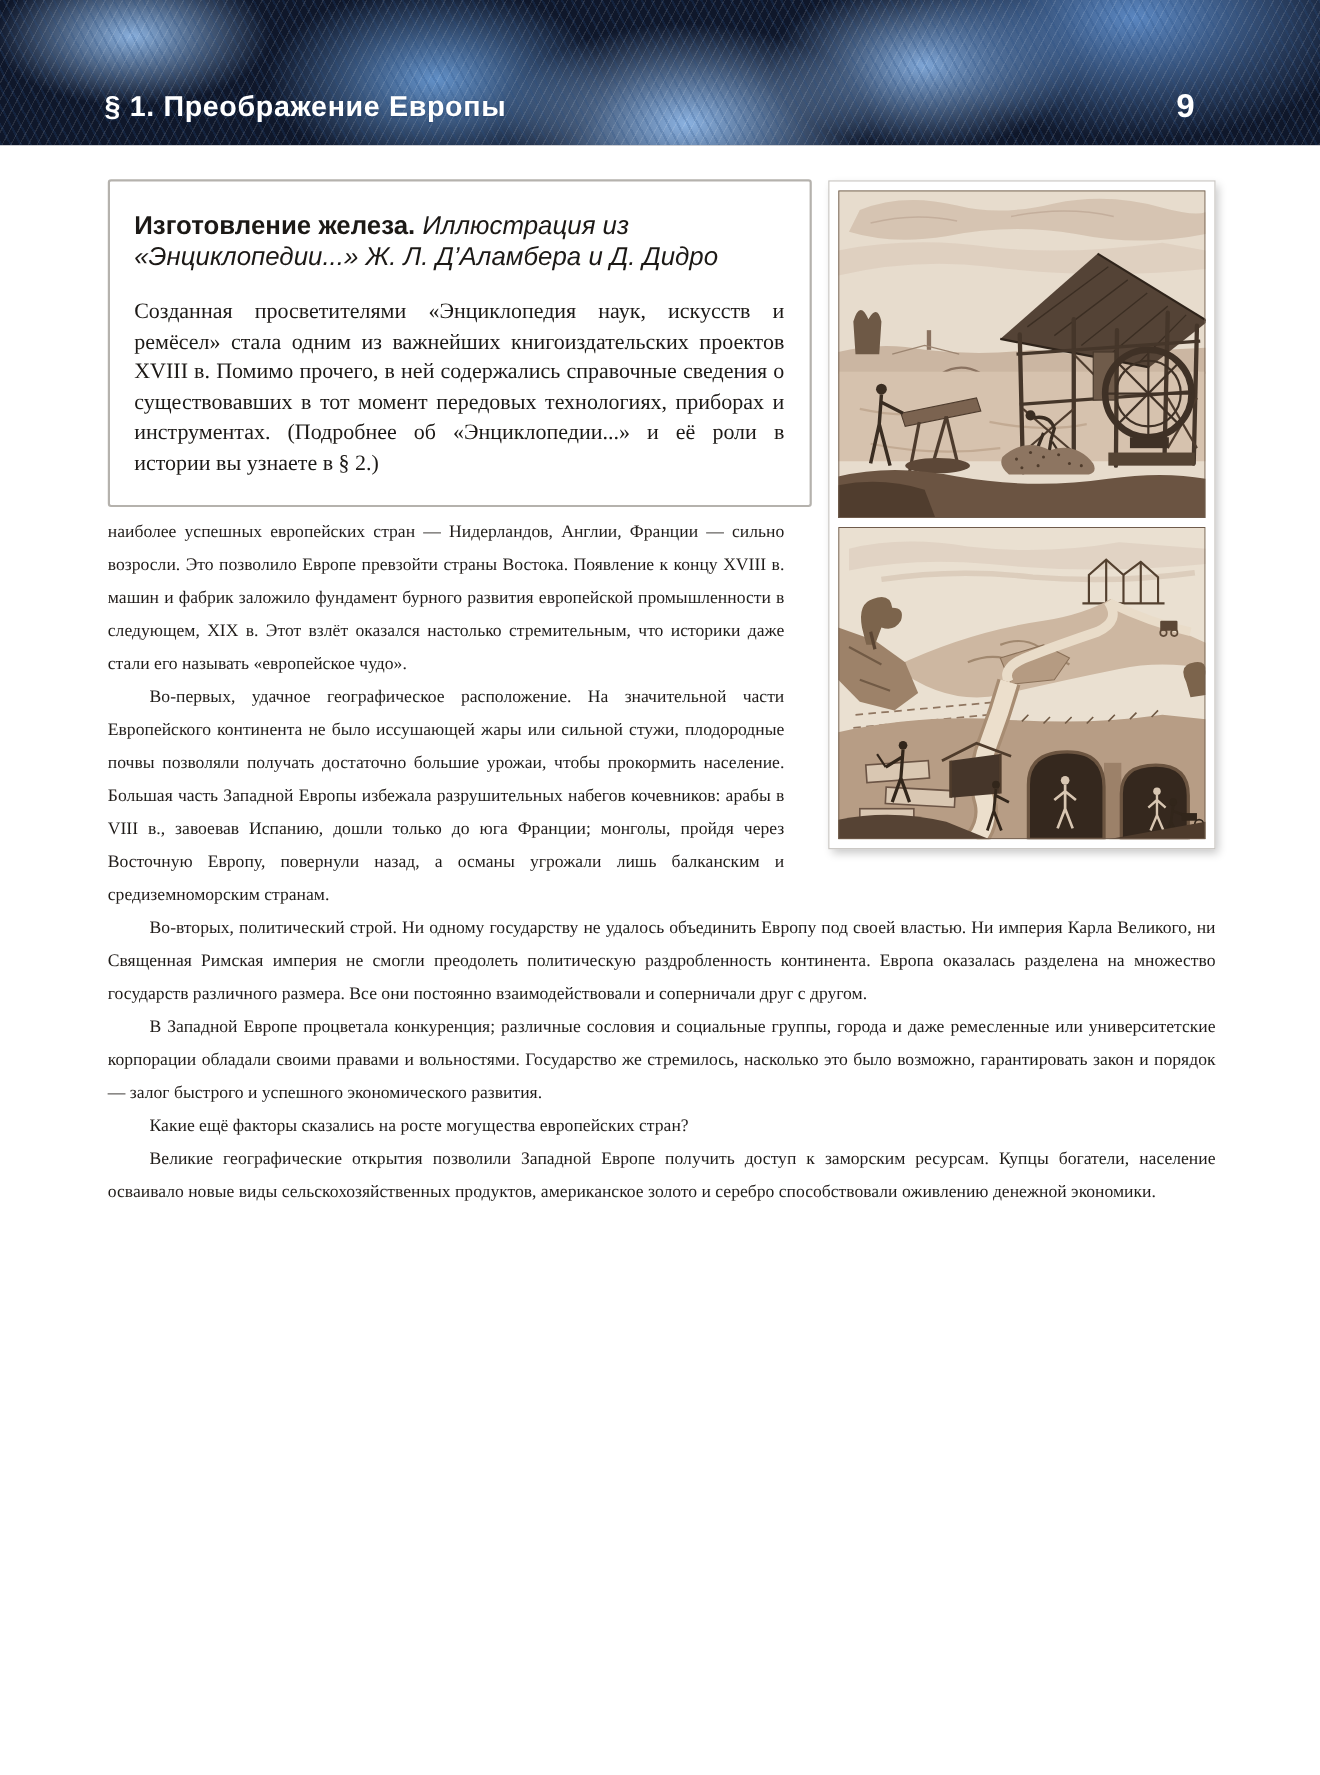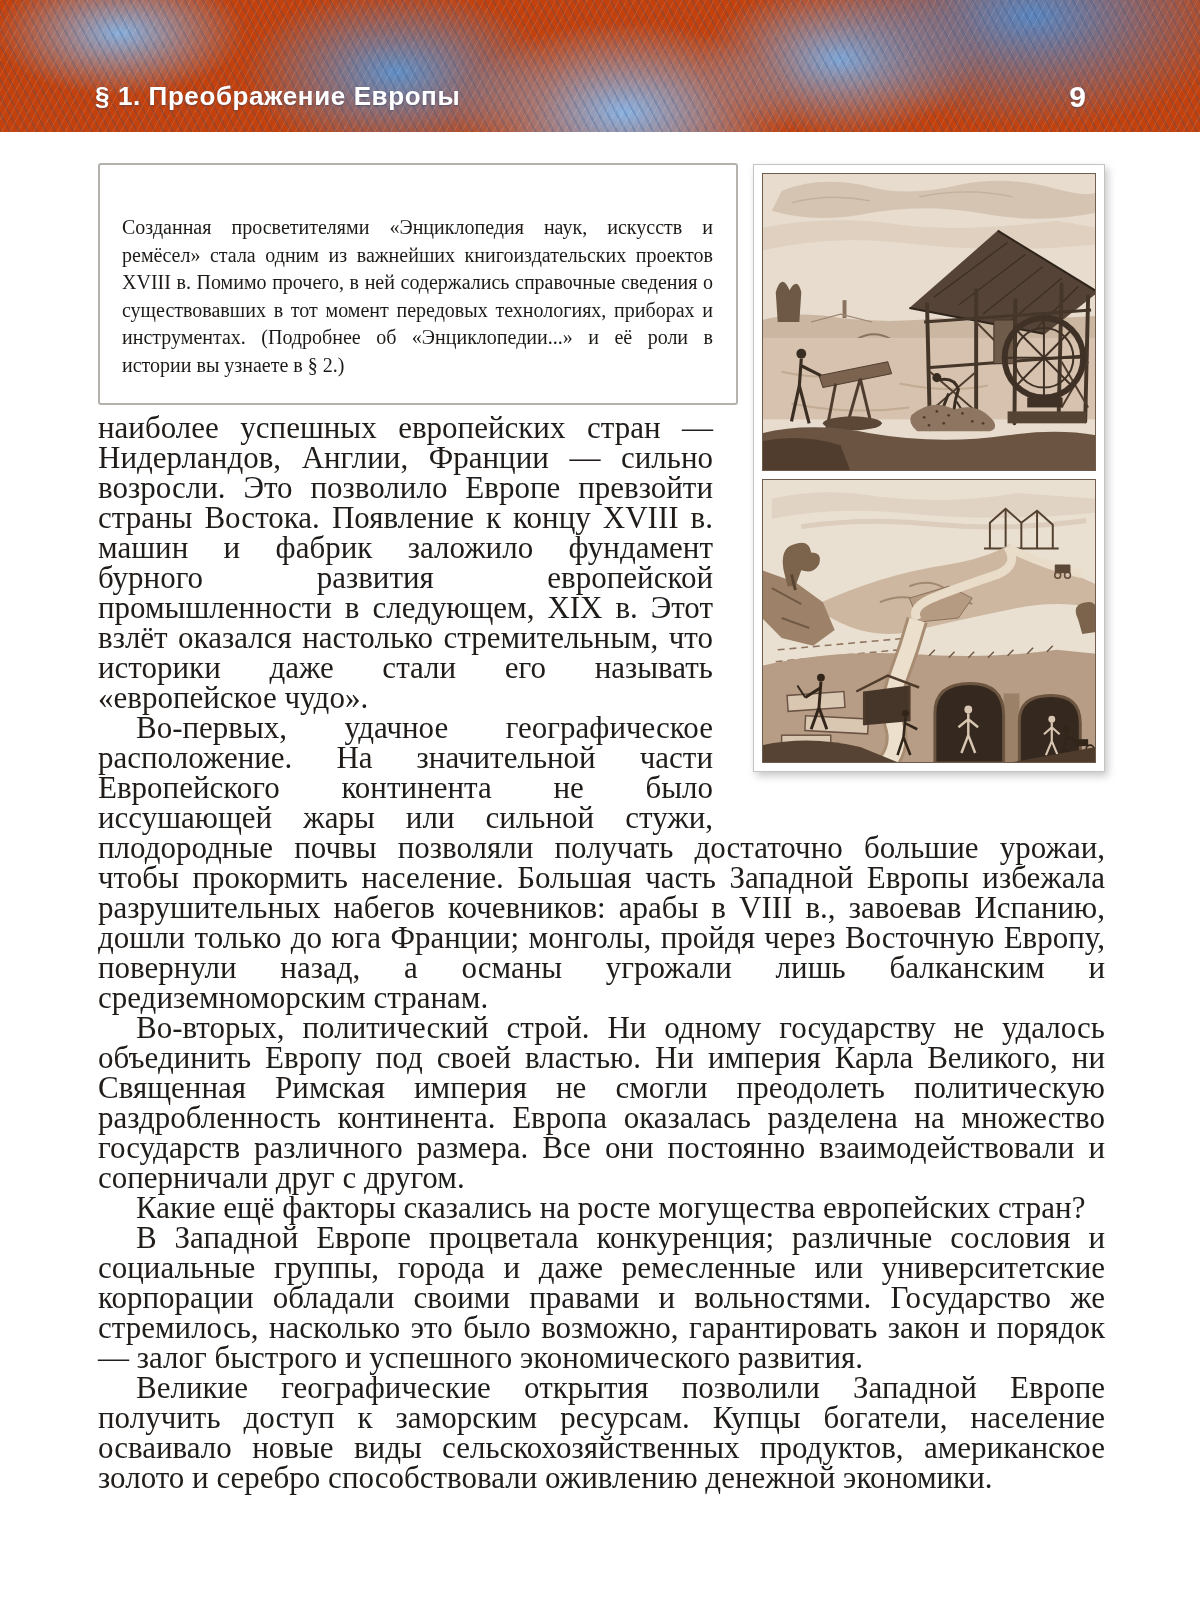--- a/index.html
+++ b/index.html
@@ -3,21 +3,21 @@
 <meta charset="utf-8">
 <style>
   html,body{margin:0;padding:0;}
   body{
     width:1200px;height:1614px;position:relative;overflow:hidden;
     background:#ffffff;color:#201c19;
     font-family:"Liberation Serif", serif;
   }
   
   .page-header{
-    position:relative;height:132px;background-color:#c2410c;overflow:hidden;
+    position:relative;height:132px;background-color:#0f172a;overflow:hidden;
   }
   .header-texture{
     position:absolute;inset:0;
     background-image:
       repeating-linear-gradient(118deg, rgba(255,255,255,0.10) 0 1px, transparent 1px 7px),
       repeating-linear-gradient(62deg, rgba(38,78,132,0.22) 0 2px, transparent 2px 8px),
       radial-gradient(180px 90px at 10% 25%, #88aedb 0%, rgba(136,174,219,0) 70%),
       radial-gradient(240px 130px at 52% 85%, #8ab1e0 0%, rgba(138,177,224,0) 70%),
       radial-gradient(280px 150px at 86% 12%, #5a86c0 0%, rgba(90,134,192,0) 75%),
       radial-gradient(220px 120px at 33% 55%, #6290c7 0%, rgba(98,144,199,0) 70%),
@@ -57,21 +57,21 @@
     font-size:23.5px;line-height:28px;color:#1c1916;
   }
   .caption-title .bold{font-weight:700;}
   .caption-title .italic{font-style:italic;}
   .caption-body{
     margin-top:23px;font-size:20px;line-height:27.5px;
     text-align:justify;color:#1c1916;
   }
   
   .body-text p{
-    margin:0;font-size:31px;line-height:30px;
+    margin:0;font-size:16px;line-height:30px;
     text-align:justify;text-indent:38px;color:#201c19;
   }
   .body-text p.no-indent{text-indent:0;}
 </style>
 </head>
 <body>
 
 <header class="page-header">
   <div class="header-texture"></div>
   <div class="section-title">§ 1. Преображение Европы</div>
@@ -237,25 +237,29 @@
       <rect x="318" y="262" width="14" height="7" fill="#32261b"></rect>
       <circle cx="334" cy="272" r="4" fill="none" stroke="#32261b" stroke-width="1.6"></circle>
 
       <path d="M0,268 Q50,258 100,270 L140,286 L0,286 Z" fill="#564334"></path>
       <path d="M250,286 L340,270 L340,286 Z" fill="#4e3b2c"></path>
       <rect x="0.5" y="0.5" width="339" height="285" fill="none" stroke="#6f5c4c" stroke-width="1"></rect>
     </svg>
   </figure>
 
   <aside class="caption-box">
+    <div class="caption-title">
+      <span class="bold">Изготовление железа.</span>
+      <span class="italic">Иллюстрация из «Энциклопедии...» Ж. Л. Д’Аламбера и Д. Дидро</span>
+    </div>
     <div class="caption-body">Созданная просветителями «Энциклопедия наук, искусств и ремёсел» стала одним из важнейших книгоиздательских проектов XVIII в. Помимо прочего, в ней содержались справочные сведения о существовавших в тот момент передовых технологиях, приборах и инструментах. (Подробнее об «Энциклопедии...» и её роли в истории вы узнаете в § 2.)</div>
   </aside>
 
   <section class="body-text">
     <p class="no-indent">наиболее успешных европейских стран — Нидерландов, Англии, Франции — сильно возросли. Это позволило Европе превзойти страны Востока. Появление к концу XVIII в. машин и фабрик заложило фундамент бурного развития европейской промышленности в следующем, XIX в. Этот взлёт оказался настолько стремительным, что историки даже стали его называть «европейское чудо».</p>
     <p>Во-первых, удачное географическое расположение. На значительной части Европейского континента не было иссушающей жары или сильной стужи, плодородные почвы позволяли получать достаточно большие урожаи, чтобы прокормить население. Большая часть Западной Европы избежала разрушительных набегов кочевников: арабы в VIII в., завоевав Испанию, дошли только до юга Франции; монголы, пройдя через Восточную Европу, повернули назад, а османы угрожали лишь балканским и средиземноморским странам.</p>
     <p>Во-вторых, политический строй. Ни одному государству не удалось объединить Европу под своей властью. Ни империя Карла Великого, ни Священная Римская империя не смогли преодолеть политическую раздробленность континента. Европа оказалась разделена на множество государств различного размера. Все они постоянно взаимодействовали и соперничали друг с другом.</p>
+    <p>В Западной Европе процветала конкуренция; различные сословия и социальные группы, города и даже ремесленные или университетские корпорации обладали своими правами и вольностями. Государство же стремилось, насколько это было возможно, гарантировать закон и порядок — залог быстрого и успешного экономического развития.</p>
     <p>Какие ещё факторы сказались на росте могущества европейских стран?</p>
-    <p>В Западной Европе процветала конкуренция; различные сословия и социальные группы, города и даже ремесленные или университетские корпорации обладали своими правами и вольностями. Государство же стремилось, насколько это было возможно, гарантировать закон и порядок — залог быстрого и успешного экономического развития.</p>
     <p>Великие географические открытия позволили Западной Европе получить доступ к заморским ресурсам. Купцы богатели, население осваивало новые виды сельскохозяйственных продуктов, американское золото и серебро способствовали оживлению денежной экономики.</p>
   </section>
 
 </main>
 
 </body></html>

